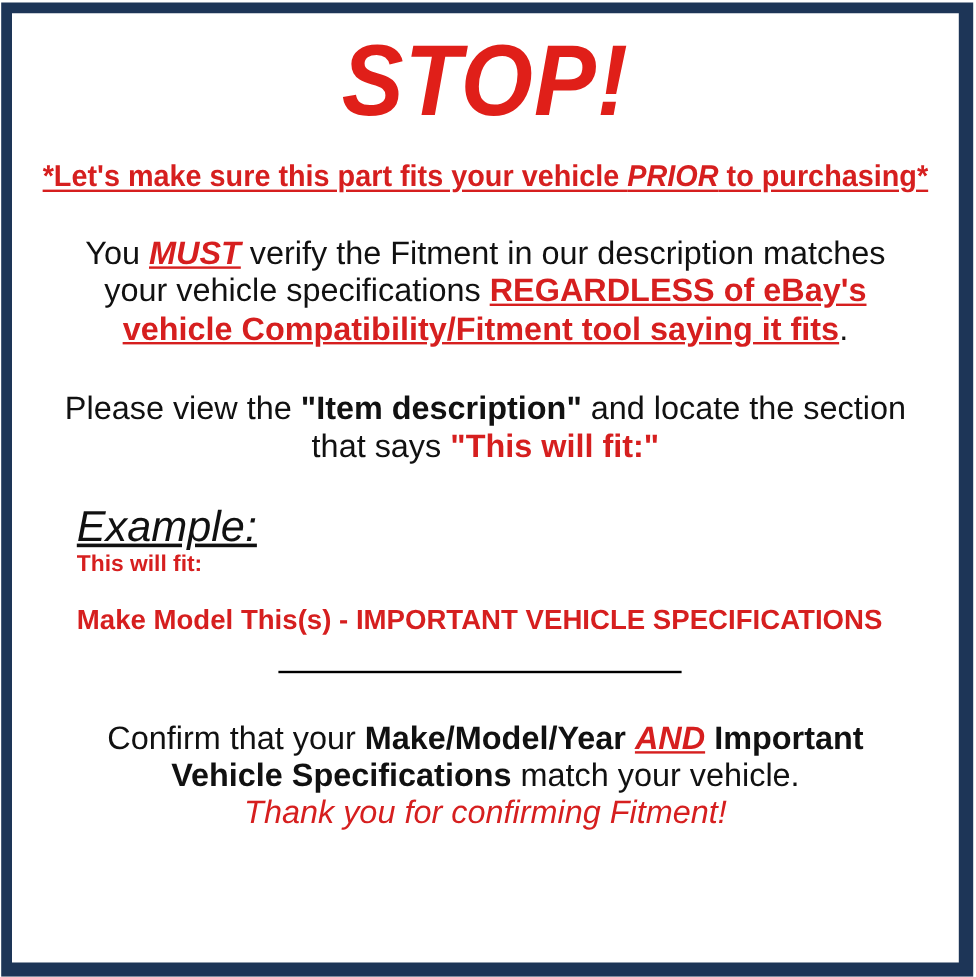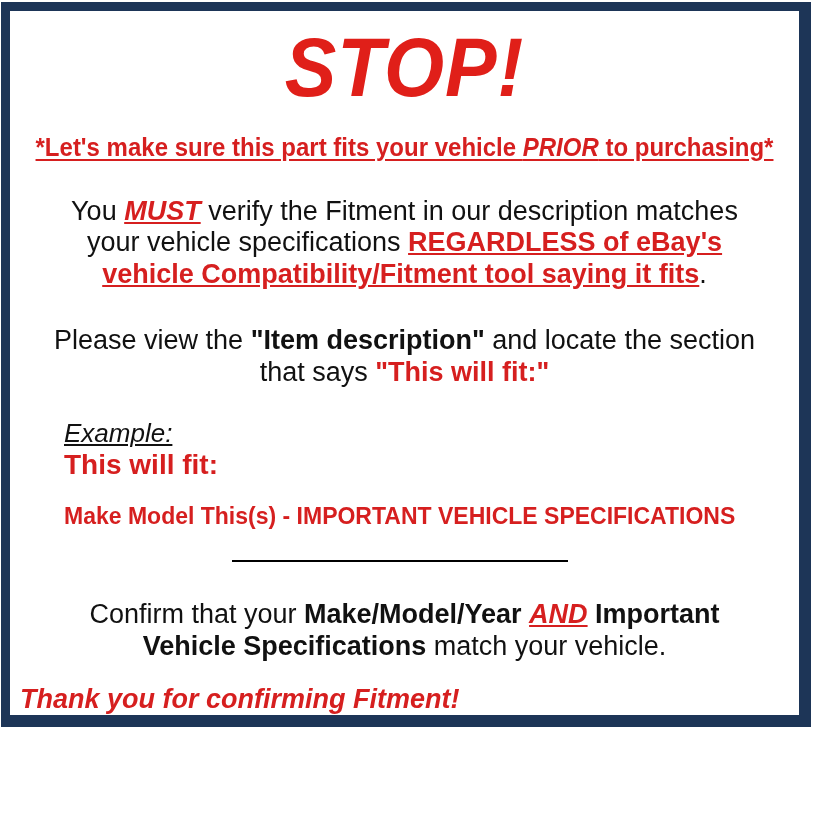--- a/index.html
+++ b/index.html
@@ -19,21 +19,21 @@
   .notice-frame {
     box-sizing: border-box;
     width: 813px;
     height: 814px;
     background: #ffffff;
     padding: 2px 2px 0 1px;
   }
   .notice-border {
     box-sizing: border-box;
     width: 810px;
-    height: 725px;
+    height: 812px;
     border: 9px solid #1d3557;
     border-right-width: 12px;
     border-bottom-width: 12px;
     background: #ffffff;
     overflow: hidden;
   }
   .notice-body {
     box-sizing: border-box;
     width: 100%;
     height: 100%;
@@ -99,30 +99,30 @@
   }
 
   
   .example-block {
     margin-top: 30px;
     text-align: left;
     padding-left: 44px;
   }
   .example-label {
     color: #111111;
-    font-size: 26px;
+    font-size: 36px;
     font-style: italic;
     text-decoration: underline;
     text-underline-offset: 2px;
     line-height: 1.1;
   }
   .example-fit {
     color: #d61f1f;
     font-weight: bold;
-    font-size: 28px;
+    font-size: 19px;
     line-height: 1.15;
     margin-top: 2px;
   }
   .example-spec {
     color: #d61f1f;
     font-weight: bold;
     font-size: 23px;
     line-height: 1.1;
     margin-top: 22px;
     letter-spacing: 0px;
@@ -136,26 +136,25 @@
     display: inline-block;
     width: 336px;
     height: 2px;
     background: #000000;
     margin-left: -10px;
     vertical-align: middle;
   }
 
   .thanks {
     color: #d61f1f;
-    font-weight: bold;
+    font-weight: normal;
     font-style: italic;
     font-size: 27px;
     line-height: 1.1;
-    margin-top: 22px;
-    text-align: left;
+    text-align: center;
   }
 </style>
 </head>
 <body>
 
 <div class="notice-frame">
   <div class="notice-border">
     <div class="notice-body">
 
       <div class="stop-heading">STOP!</div>

